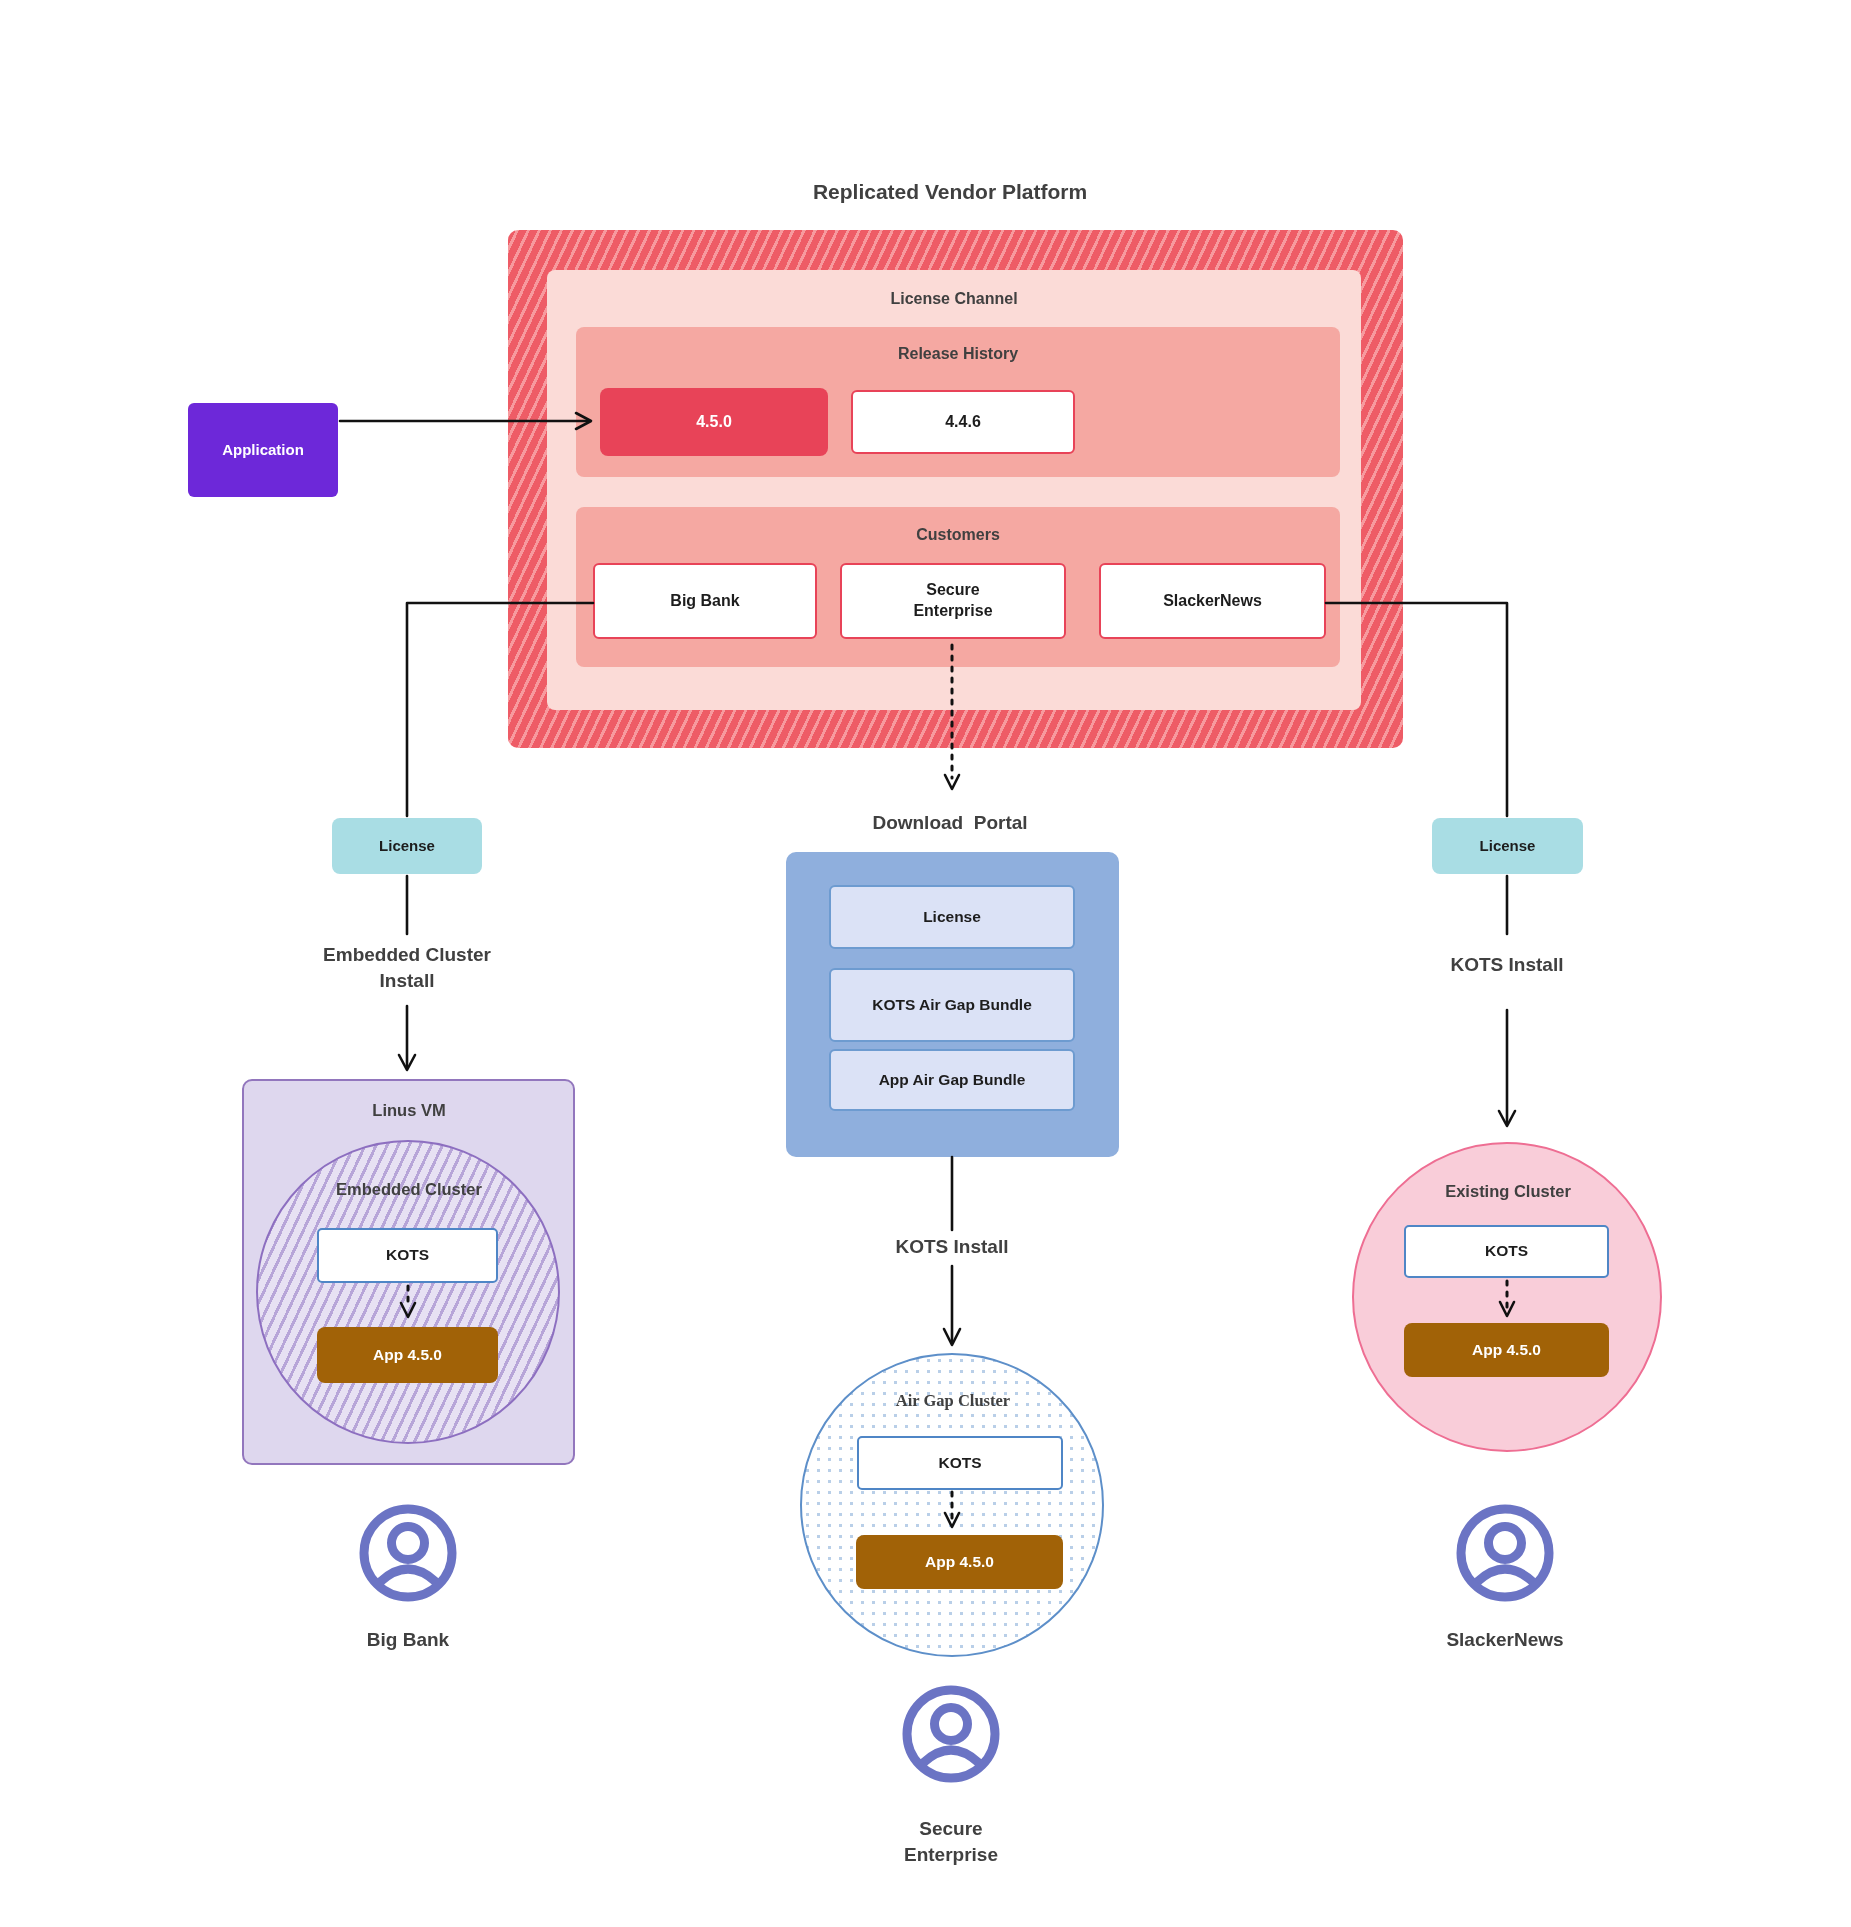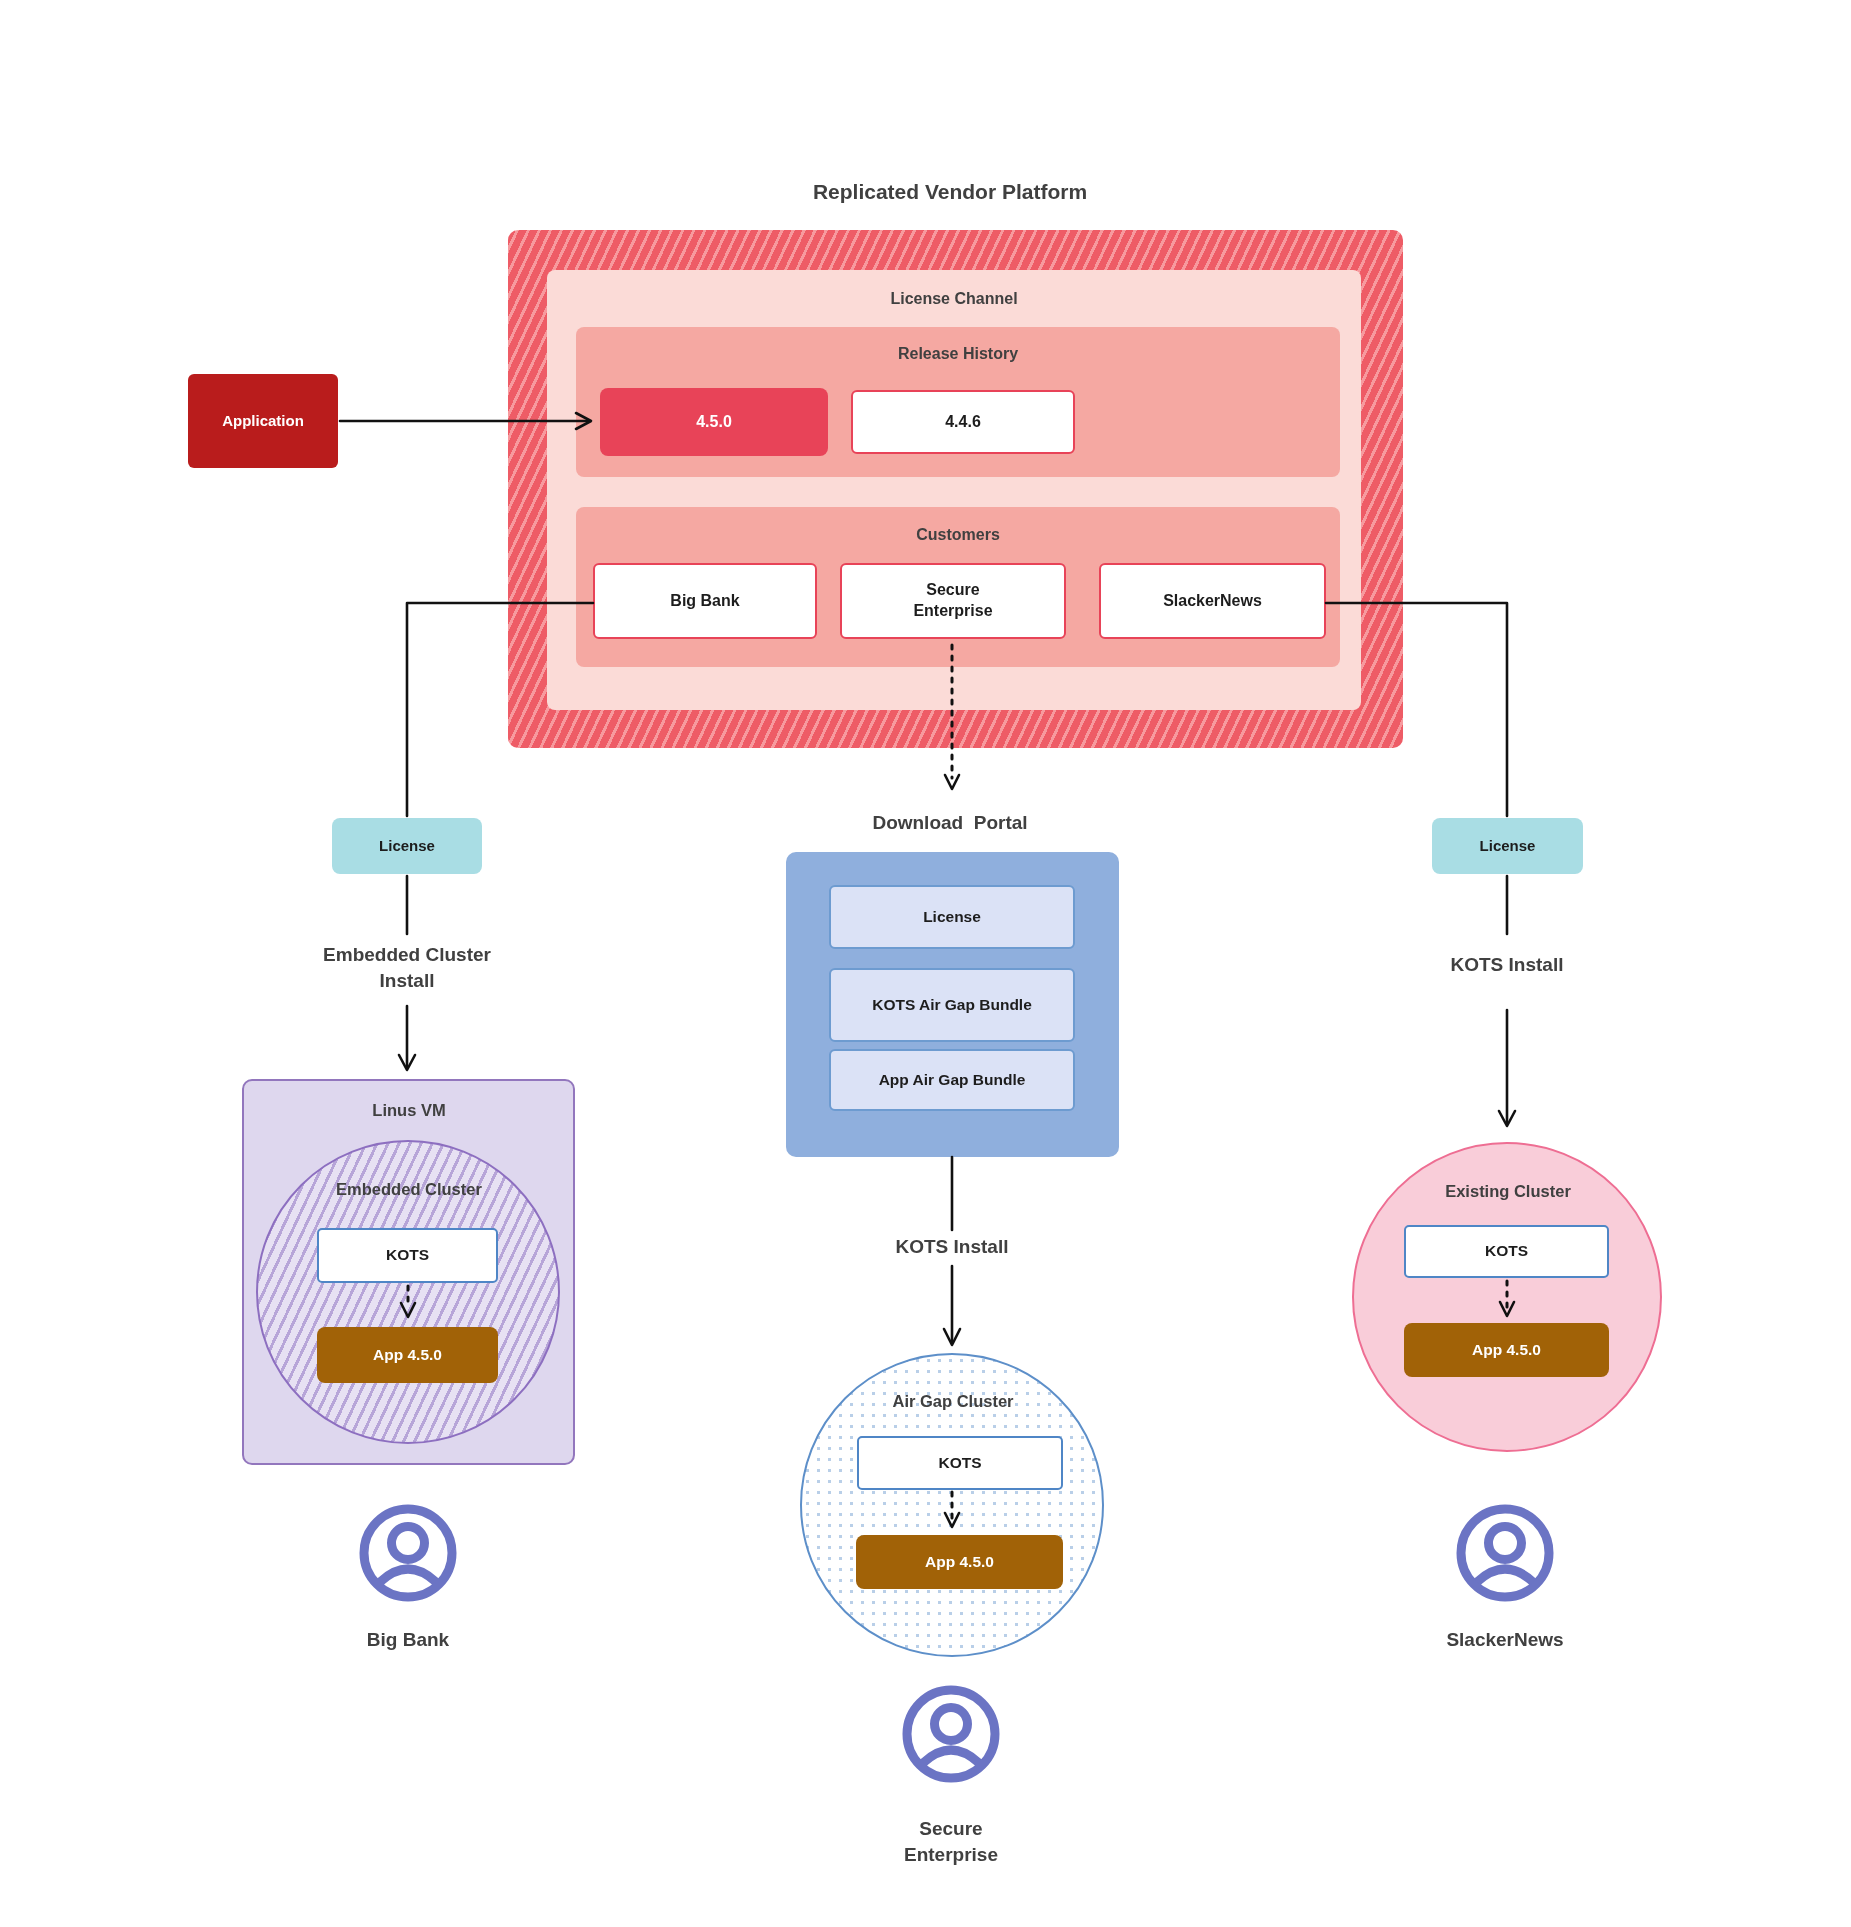--- a/index.html
+++ b/index.html
@@ -13,21 +13,21 @@
   .title{font-size:21px;}
   .section-lbl{font-size:16px;}
   .flow-lbl{font-size:19px;}
   .cluster-lbl{font-size:16.5px;}
   .persona-lbl{font-size:19px;}
   .hatch-red{background:repeating-linear-gradient(115deg,#ee5c66 0px,#ee5c66 7px,#f79a9e 7px,#f79a9e 10px);border-radius:10px;}
   .panel-pink{background:#fbdbd7;border-radius:8px;}
   .panel-salmon{background:#f5a8a2;border-radius:8px;}
   .white-red{background:#fff;border:2px solid #e84358;border-radius:6px;font-weight:600;font-size:16px;}
   .btn-red{background:#e84358;color:#fff;border-radius:8px;font-weight:600;font-size:16px;}
-  .app-box{background:#b91c1c;color:#fff;border-radius:6px;font-weight:600;font-size:15px;}
+  .app-box{background:#6d28d9;color:#fff;border-radius:6px;font-weight:600;font-size:15px;margin-top:29px;}
   .license{background:#a9dde4;border-radius:8px;font-weight:600;font-size:15px;color:#1d1d1d;}
   .portal{background:#8fafdd;border-radius:10px;}
   .portal-item{background:#dbe2f6;border:2px solid #6d9bd0;border-radius:6px;font-weight:600;font-size:15.5px;}
   .vm-box{background:#ded7ee;border:2px solid #9276bd;border-radius:10px;}
   .circle{position:absolute;border-radius:50%;box-sizing:border-box;}
   .circle-hatch-purple{background:repeating-linear-gradient(115deg,#e7e1f3 0px,#e7e1f3 7px,#b7a5d8 7px,#b7a5d8 10px);
                        border:2.5px solid #8d6fc0;}
   .circle-dots{background-color:#ffffff;
                background-image:radial-gradient(circle,#b9cfe8 1.7px,transparent 1.9px);
                background-size:11px 11px;border:2px solid #5d8fc9;}
@@ -83,21 +83,21 @@
 
   <div class="lbl flow-lbl" style="left:950px;top:810px;">Download  Portal</div>
   <div class="abs portal" style="left:786px;top:852px;width:333px;height:305px;"></div>
   <div class="box portal-item" style="left:829px;top:885px;width:246px;height:64px;">License</div>
   <div class="box portal-item" style="left:829px;top:968px;width:246px;height:74px;">KOTS Air Gap Bundle</div>
   <div class="box portal-item" style="left:829px;top:1049px;width:246px;height:62px;">App Air Gap Bundle</div>
 
   <div class="lbl flow-lbl" style="left:952px;top:1234px;">KOTS Install</div>
 
   <div class="circle circle-dots" style="left:800px;top:1353px;width:304px;height:304px;"></div>
-  <div class="lbl cluster-lbl" style="left:953px;top:1390px;">Air Gap Cluster</div>
+  <div class="lbl cluster-lbl" style="left:953px;top:1390px;font-family:Liberation Serif, serif;">Air Gap Cluster</div>
   <div class="box kots" style="left:857px;top:1436px;width:206px;height:54px;">KOTS</div>
   <div class="box app-blue" style="left:856px;top:1535px;width:207px;height:54px;">App 4.5.0</div>
 
   <svg class="persona" style="left:901px;top:1684px;" width="100" height="100" viewBox="0 0 100 100">
     <circle cx="50" cy="50" r="44" fill="none" stroke="#6b74c4" stroke-width="9"></circle>
     <circle cx="50" cy="40" r="16.5" fill="none" stroke="#6b74c4" stroke-width="9"></circle>
     <path d="M22 79 Q50 53 78 79" fill="none" stroke="#6b74c4" stroke-width="9"></path>
   </svg>
   <div class="lbl persona-lbl" style="left:951px;top:1816px;">Secure
 Enterprise</div>

